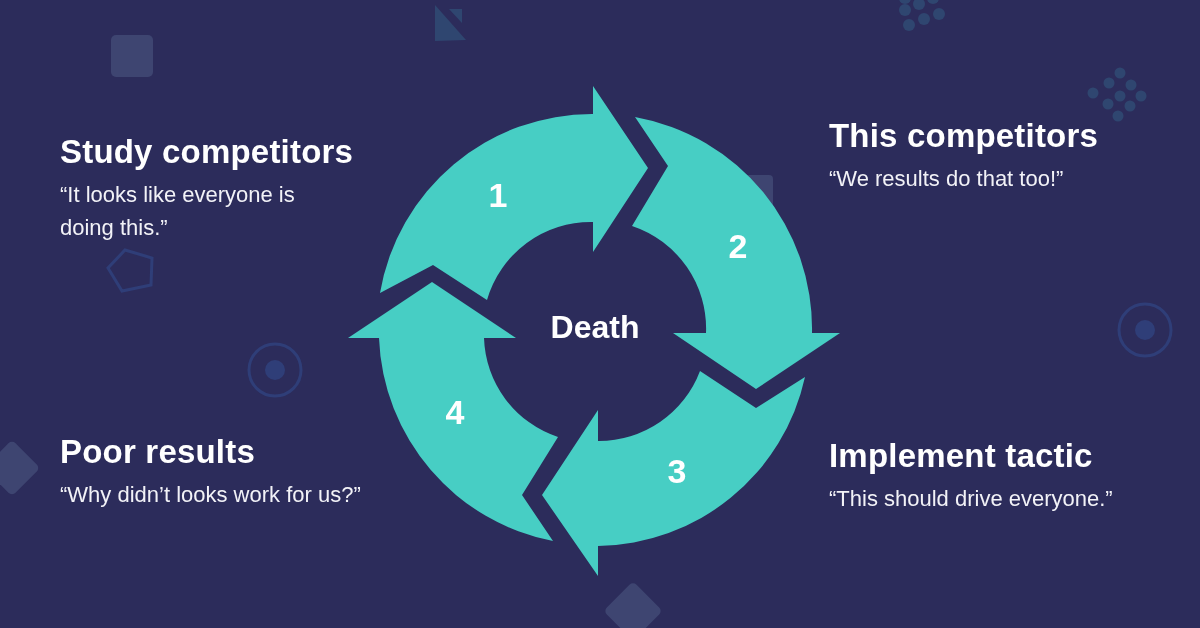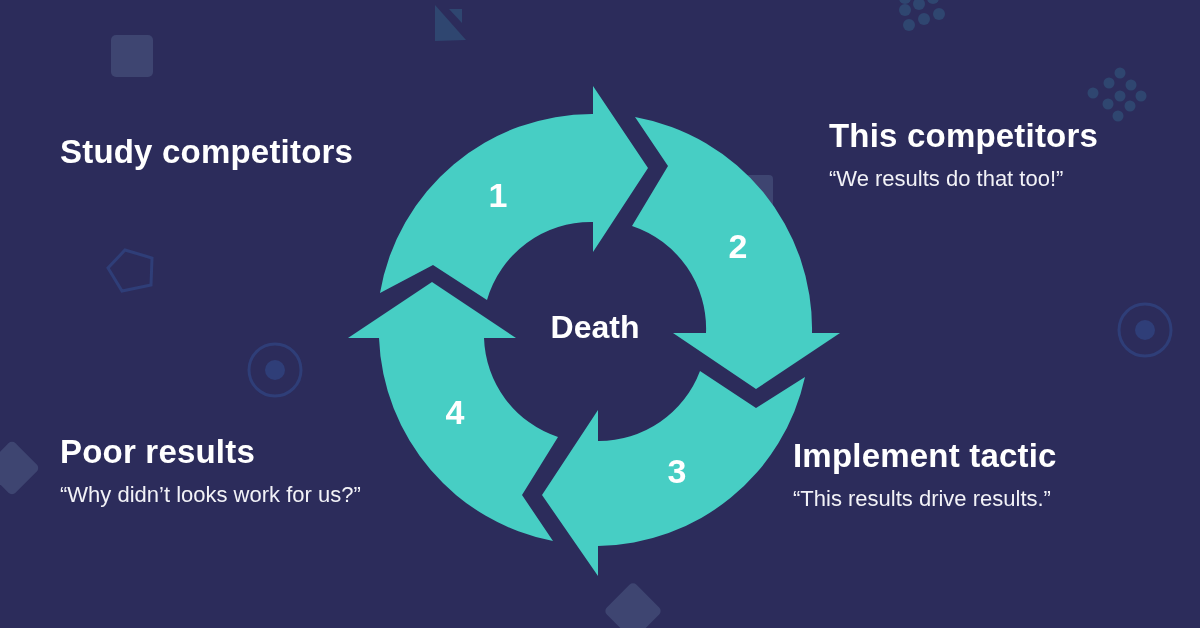--- a/index.html
+++ b/index.html
@@ -97,31 +97,33 @@
     <text x="498" y="207" font-size="34" text-anchor="middle">1</text>
     <text x="738" y="258" font-size="34" text-anchor="middle">2</text>
     <text x="677" y="483" font-size="34" text-anchor="middle">3</text>
     <text x="455" y="424" font-size="34" text-anchor="middle">4</text>
     <text x="595" y="338" font-size="32" text-anchor="middle">Death</text>
   </svg>
 
   <div class="label-block" style="left:60px; top:132px;">
     <div class="label-title">Study competitors</div>
     <div class="label-quote">
+      <div>“It looks like everyone is</div>
+      <div>doing this.”</div>
     </div>
   </div>
 
   <div class="label-block" style="left:829px; top:116px;">
     <div class="label-title">This competitors</div>
     <div class="label-quote">“We results do that too!”</div>
   </div>
 
-  <div class="label-block" style="left:793px; top:436px;">
+  <div class="label-block" style="left:829px; top:436px;">
     <div class="label-title">Implement tactic</div>
-    <div class="label-quote">“This results drive results.”</div>
+    <div class="label-quote">“This should drive everyone.”</div>
   </div>
 
   <div class="label-block" style="left:60px; top:432px;">
     <div class="label-title">Poor results</div>
     <div class="label-quote">“Why didn’t looks work for us?”</div>
   </div>
 
 </div>
 
 </body></html>

